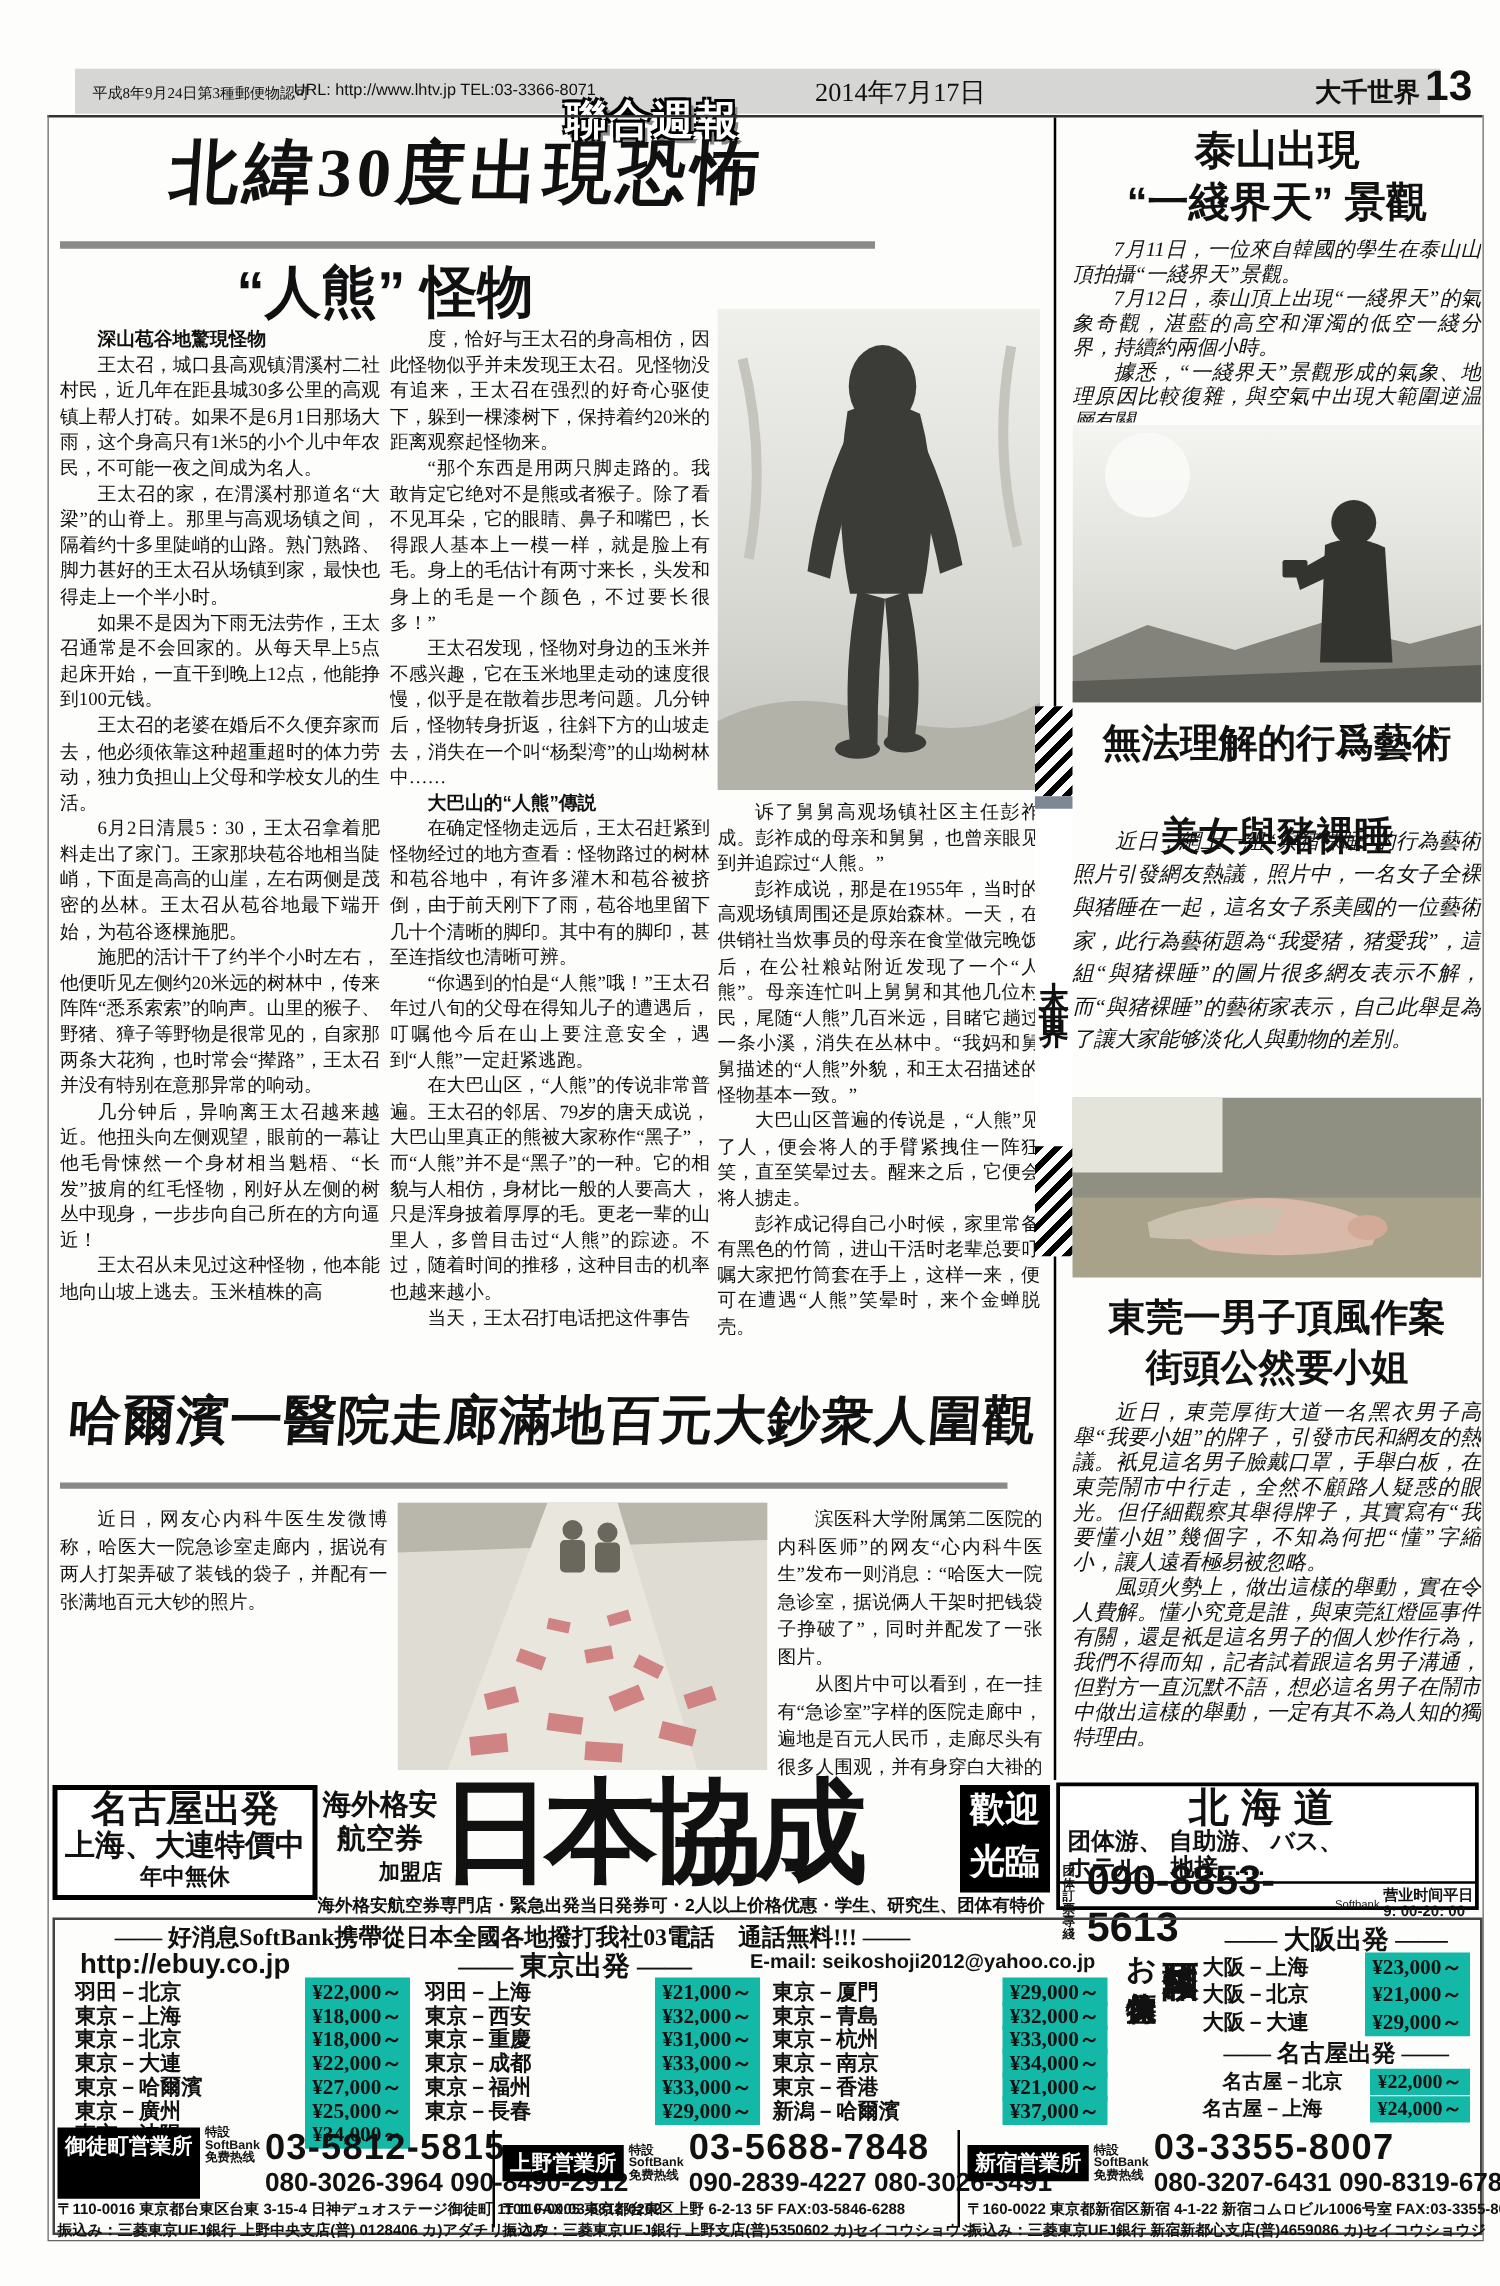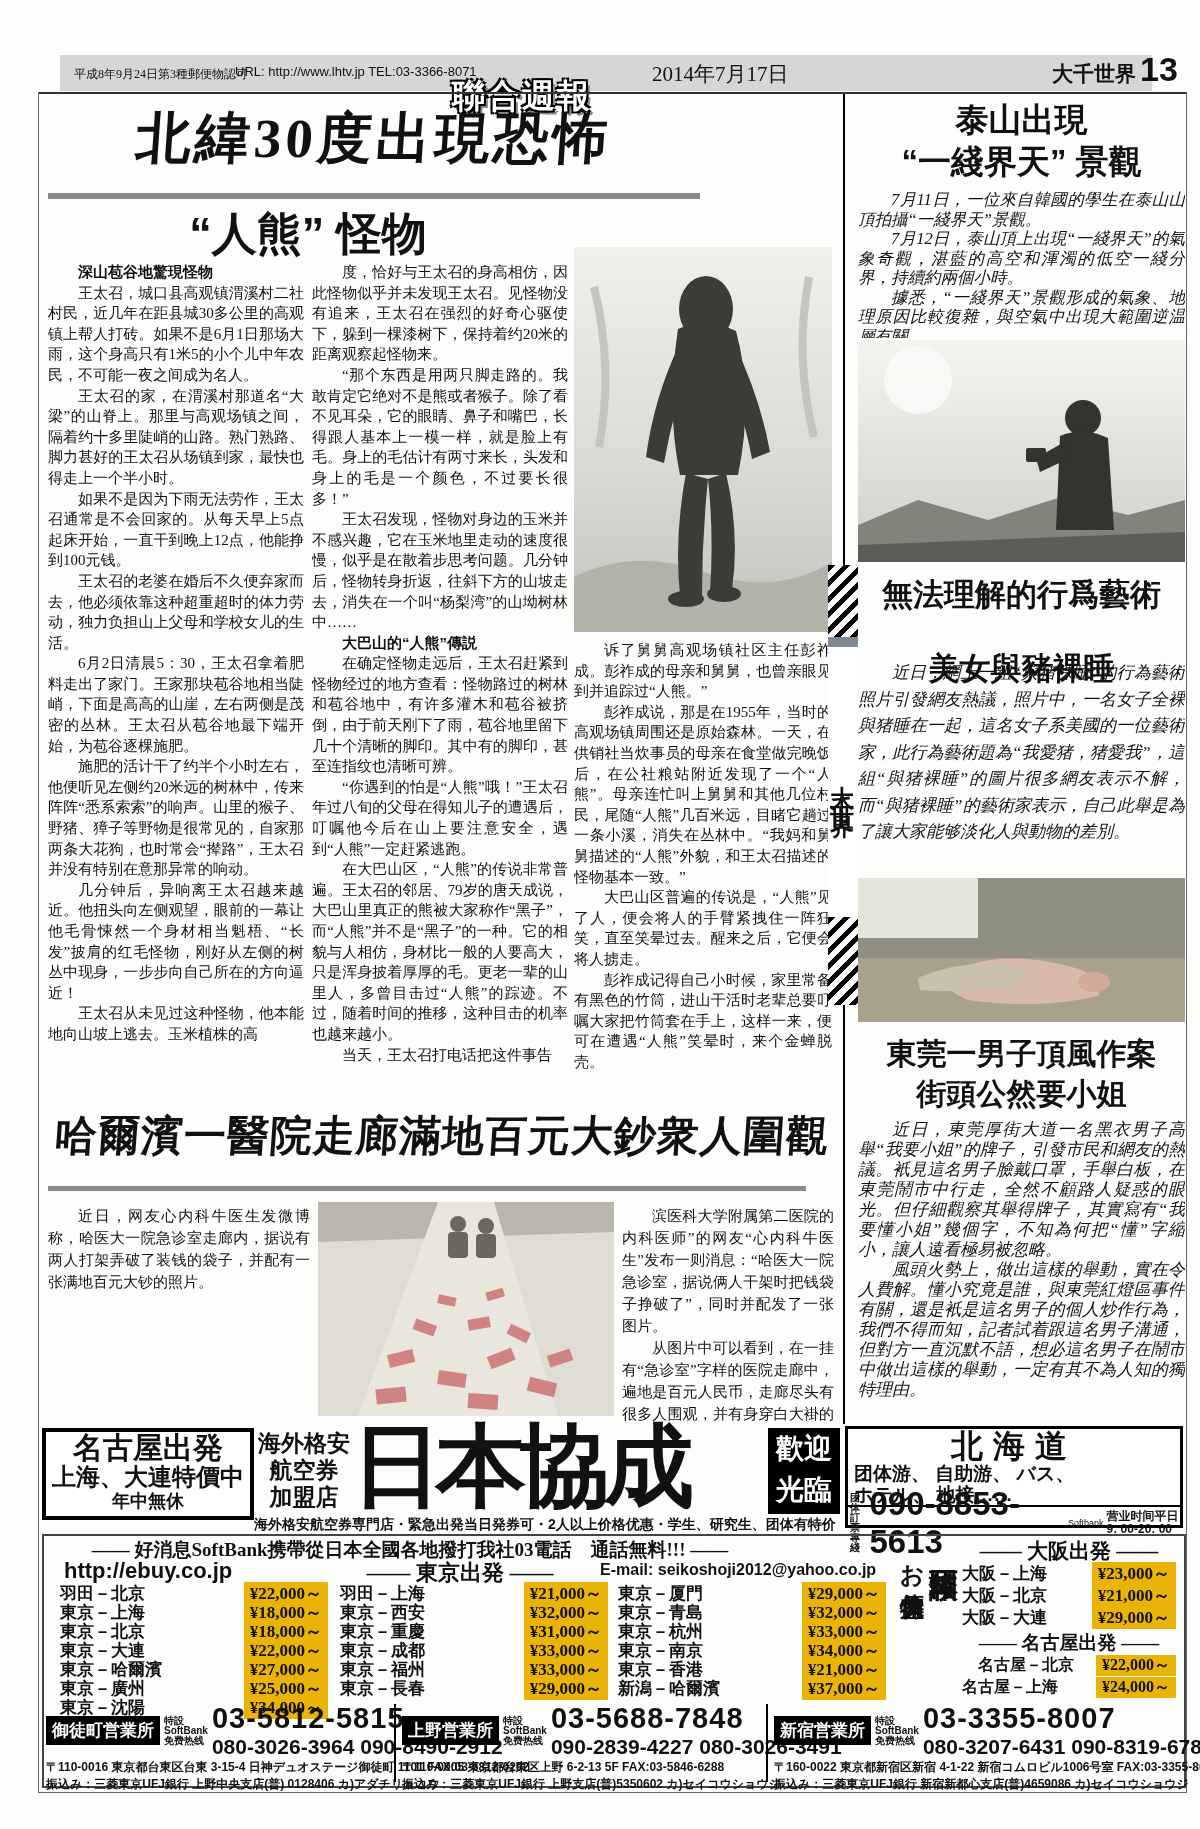--- a/index.html
+++ b/index.html
@@ -22,21 +22,21 @@
   .kai{font-style:italic;}
   
   .vline{background:#000;width:2px;}
   .stripes{background:repeating-linear-gradient(135deg,#000 0 5px,#fff 5px 11px);}
   .vtext{writing-mode:vertical-rl;text-orientation:upright;font-weight:bold;}
   
   .adbox{border:4px solid #000;background:#fff;}
   .blackbox{background:#000;color:#fff;}
   .prow{display:flex;justify-content:space-between;align-items:center;height:19px;}
   .rt{font-weight:bold;}
-  .pr{font-weight:bold;background:#eab308;padding:0 6px;}
+  .pr{font-weight:bold;background:#14b8a6;padding:0 6px;}
   .office{position:absolute;top:0;}
   .o-name{background:#000;color:#fff;font-weight:bold;padding:3px 6px;font-size:17px;
           font-family:"Liberation Sans",sans-serif;}
   .o-lbl{display:inline-block;vertical-align:middle;line-height:10px;font-size:10px;
          font-weight:bold;font-family:"Liberation Sans",sans-serif;margin:0 4px;}
   .o-tel{font-size:29px;font-weight:900;letter-spacing:1px;font-family:"Liberation Sans",sans-serif;}
   .o-mob{font-size:21px;font-weight:900;font-family:"Liberation Sans",sans-serif;}
   .o-sm{font-size:12px;font-weight:bold;font-family:"Liberation Sans",sans-serif;white-space:nowrap;}
   .center{text-align:center;}
 </style>
@@ -239,21 +239,21 @@
 
   <div class="abs adbox center" style="left:42px;top:1428px;width:204px;height:84px;">
     <div class="sans" style="font-size:30px;font-weight:900;line-height:32px;">名古屋出発</div>
     <div class="sans" style="font-size:24px;font-weight:900;line-height:26px;">上海、大連特價中</div>
     <div class="sans" style="font-size:18px;font-weight:900;line-height:22px;">年中無休</div>
   </div>
 
   <div class="abs center sans" style="left:254px;top:1430px;width:100px;">
     <div style="font-size:23px;font-weight:900;line-height:27px;">海外格安</div>
     <div style="font-size:23px;font-weight:900;line-height:27px;">航空券</div>
-    <div style="font-size:23px;font-weight:900;line-height:27px;">加盟店</div>
+    <div style="font-size:17px;font-weight:900;line-height:27px;text-align:right;">加盟店</div>
   </div>
 
   <div class="abs sans" style="left:352px;top:1418px;width:416px;font-size:90px;font-weight:900;letter-spacing:-6px;line-height:96px;white-space:nowrap;">日本協成</div>
 
   <div class="abs blackbox center" style="left:768px;top:1428px;width:72px;height:86px;">
     <div style="font-size:28px;font-weight:bold;line-height:42px;">歡迎</div>
     <div style="font-size:28px;font-weight:bold;line-height:40px;">光臨</div>
   </div>
 
   <div class="abs adbox" style="left:845px;top:1426px;width:332px;height:96px;border-width:3px;">
@@ -391,21 +391,21 @@
       <span class="pr">¥22,000～</span>
     </div>
       <div class="prow" style="height:22px;">
       <span class="rt">名古屋－上海</span>
       <span class="pr">¥24,000～</span>
     </div>
     </div>
 
   <div class="abs" style="left:46px;top:1702px;width:1136px;height:80px;">
       <div class="office" style="left: 0px;">
-      <div style="display:flex;align-items:center;">
+      <div style="display:flex;">
         <span class="o-name">御徒町営業所</span>
         <span class="o-lbl">
           <span>特設</span><br>
           <span>SoftBank</span><br>
           <span>免费热线</span>
         </span>
         <span style="display:inline-block;">
           <div class="o-tel">03-5812-5815</div>
           <div class="o-mob">080-3026-3964 090-8490-2912</div>
         </span>

